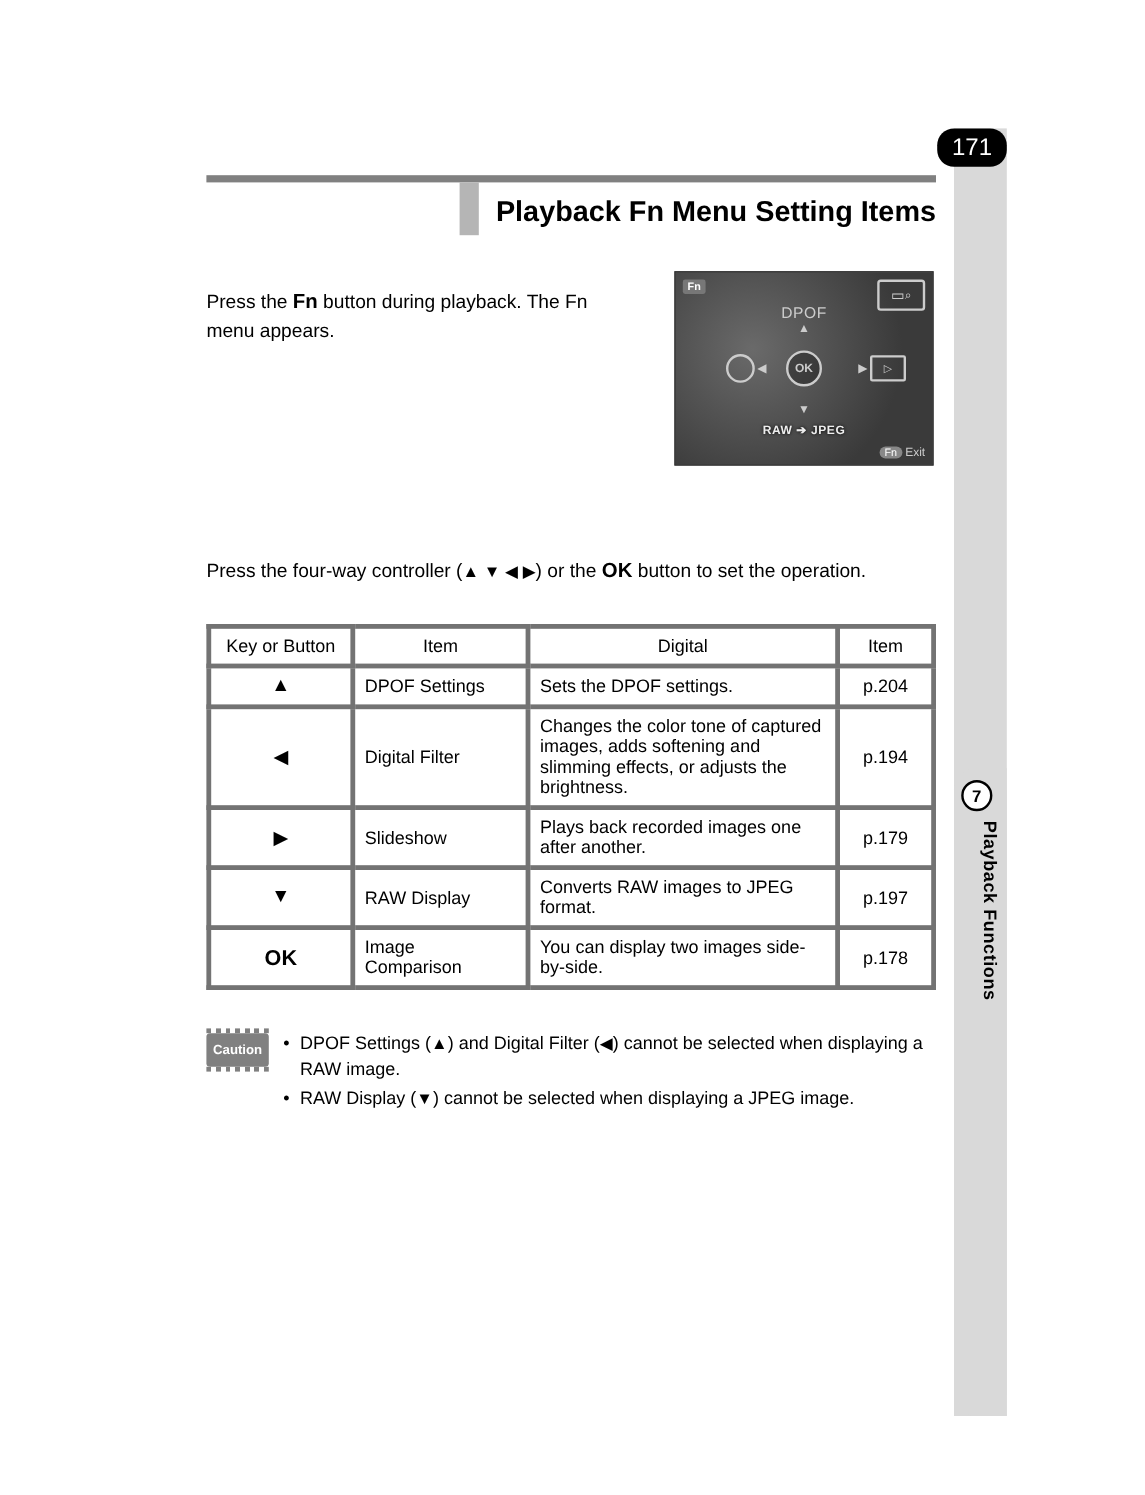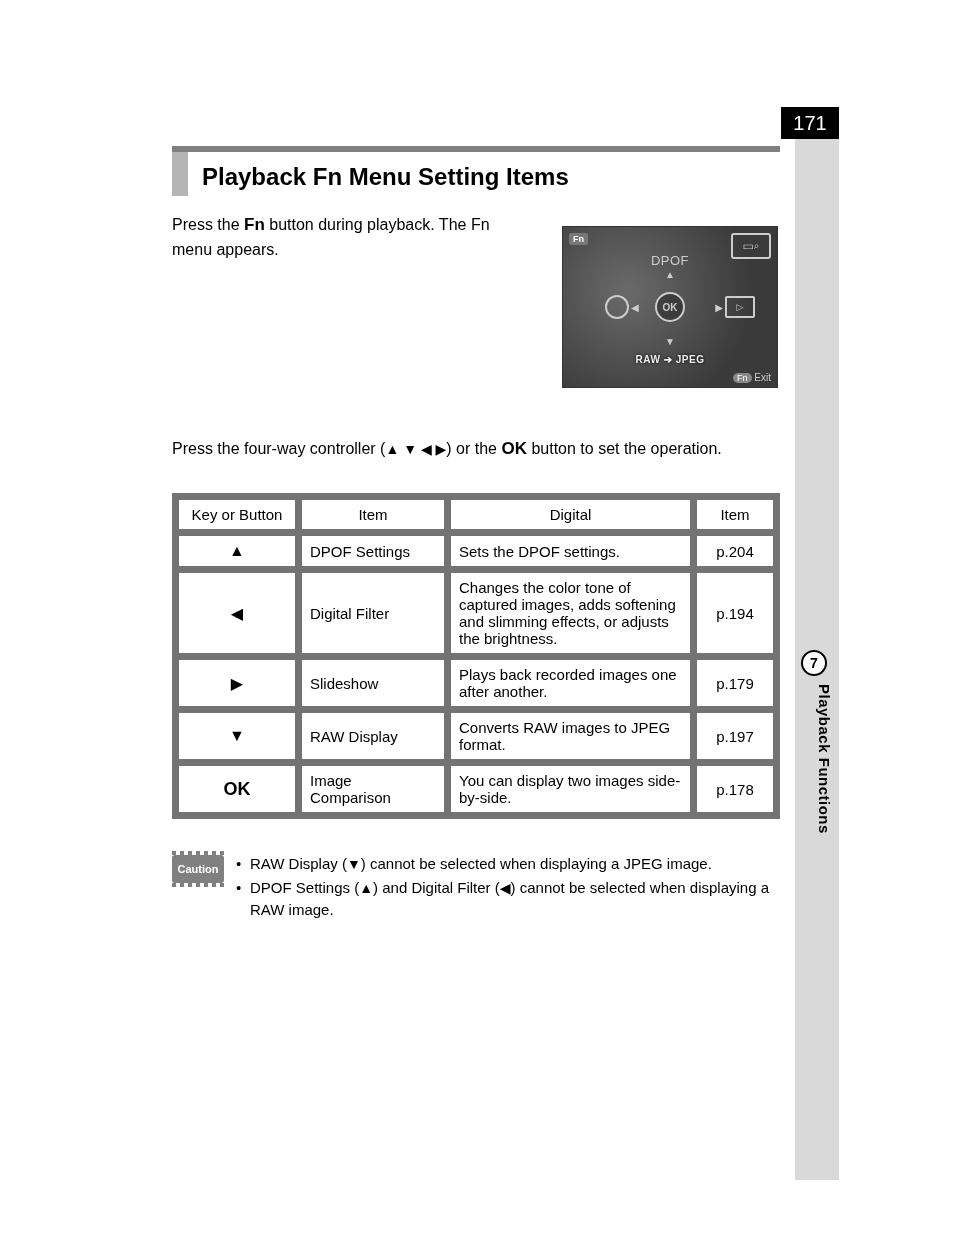--- a/index.html
+++ b/index.html
@@ -21,20 +21,21 @@
     top: 107px;
     right: 115px;
     width: 58px;
     height: 32px;
     background: #000;
     color: #fff;
     font-size: 20px;
     display: flex;
     align-items: center;
     justify-content: center;
+    border-radius: 14px;
   }
   .side-tab {
     position: absolute;
     top: 640px;
     right: 115px;
     width: 44px;
     height: 540px;
     background: #d9d9d9;
     border-top-left-radius: 18px;
     border-bottom-left-radius: 18px;
@@ -76,21 +77,22 @@
   .content {
     position: absolute;
     left: 172px;
     top: 146px;
     width: 608px;
   }
   .heading-bar {
     border-top: 6px solid #808080;
     display: flex;
     align-items: center;
-    margin-bottom: 17px;
+    margin-bottom: 44px;
+    justify-content: flex-end;
   }
   .heading-mark {
     width: 16px;
     height: 44px;
     background: #b5b5b5;
     margin-right: 14px;
   }
   .heading-text {
     font-size: 24px;
     font-weight: bold;
@@ -181,21 +183,21 @@
   .ok-inline {
     font-weight: bold;
     font-size: 17px;
   }
   table.fn {
     border-collapse: collapse;
     width: 100%;
     font-size: 15px;
   }
   table.fn th, table.fn td {
-    border: 7px solid #737373;
+    border: 4px solid #737373;
     padding: 6px 8px;
     vertical-align: middle;
     text-align: left;
   }
   table.fn th {
     font-weight: normal;
     text-align: center;
   }
   .col-key   { width: 100px; text-align:center !important; }
   .col-item  { width: 126px; }
@@ -335,22 +337,22 @@
           <td>You can display two images side-by-side.</td>
           <td class="col-page">p.178</td>
         </tr>
       </tbody>
     </table>
 
     <div class="caution-row">
       <div class="caution-badge">Caution</div>
       <ul class="caution-list">
         <li>
+          <span>DPOF Settings (</span><span class="arrow-sm">▲</span><span>) and Digital Filter (</span><span class="arrow-sm">◀</span><span>) cannot be selected when displaying a RAW image.</span>
+        </li>
+        <li>
           <span>RAW Display (</span><span class="arrow-sm">▼</span><span>) cannot be selected when displaying a JPEG image.</span>
         </li>
-        <li>
-          <span>DPOF Settings (</span><span class="arrow-sm">▲</span><span>) and Digital Filter (</span><span class="arrow-sm">◀</span><span>) cannot be selected when displaying a RAW image.</span>
-        </li>
       </ul>
     </div>
 
   </div>
 </div>
 
 </body></html>

